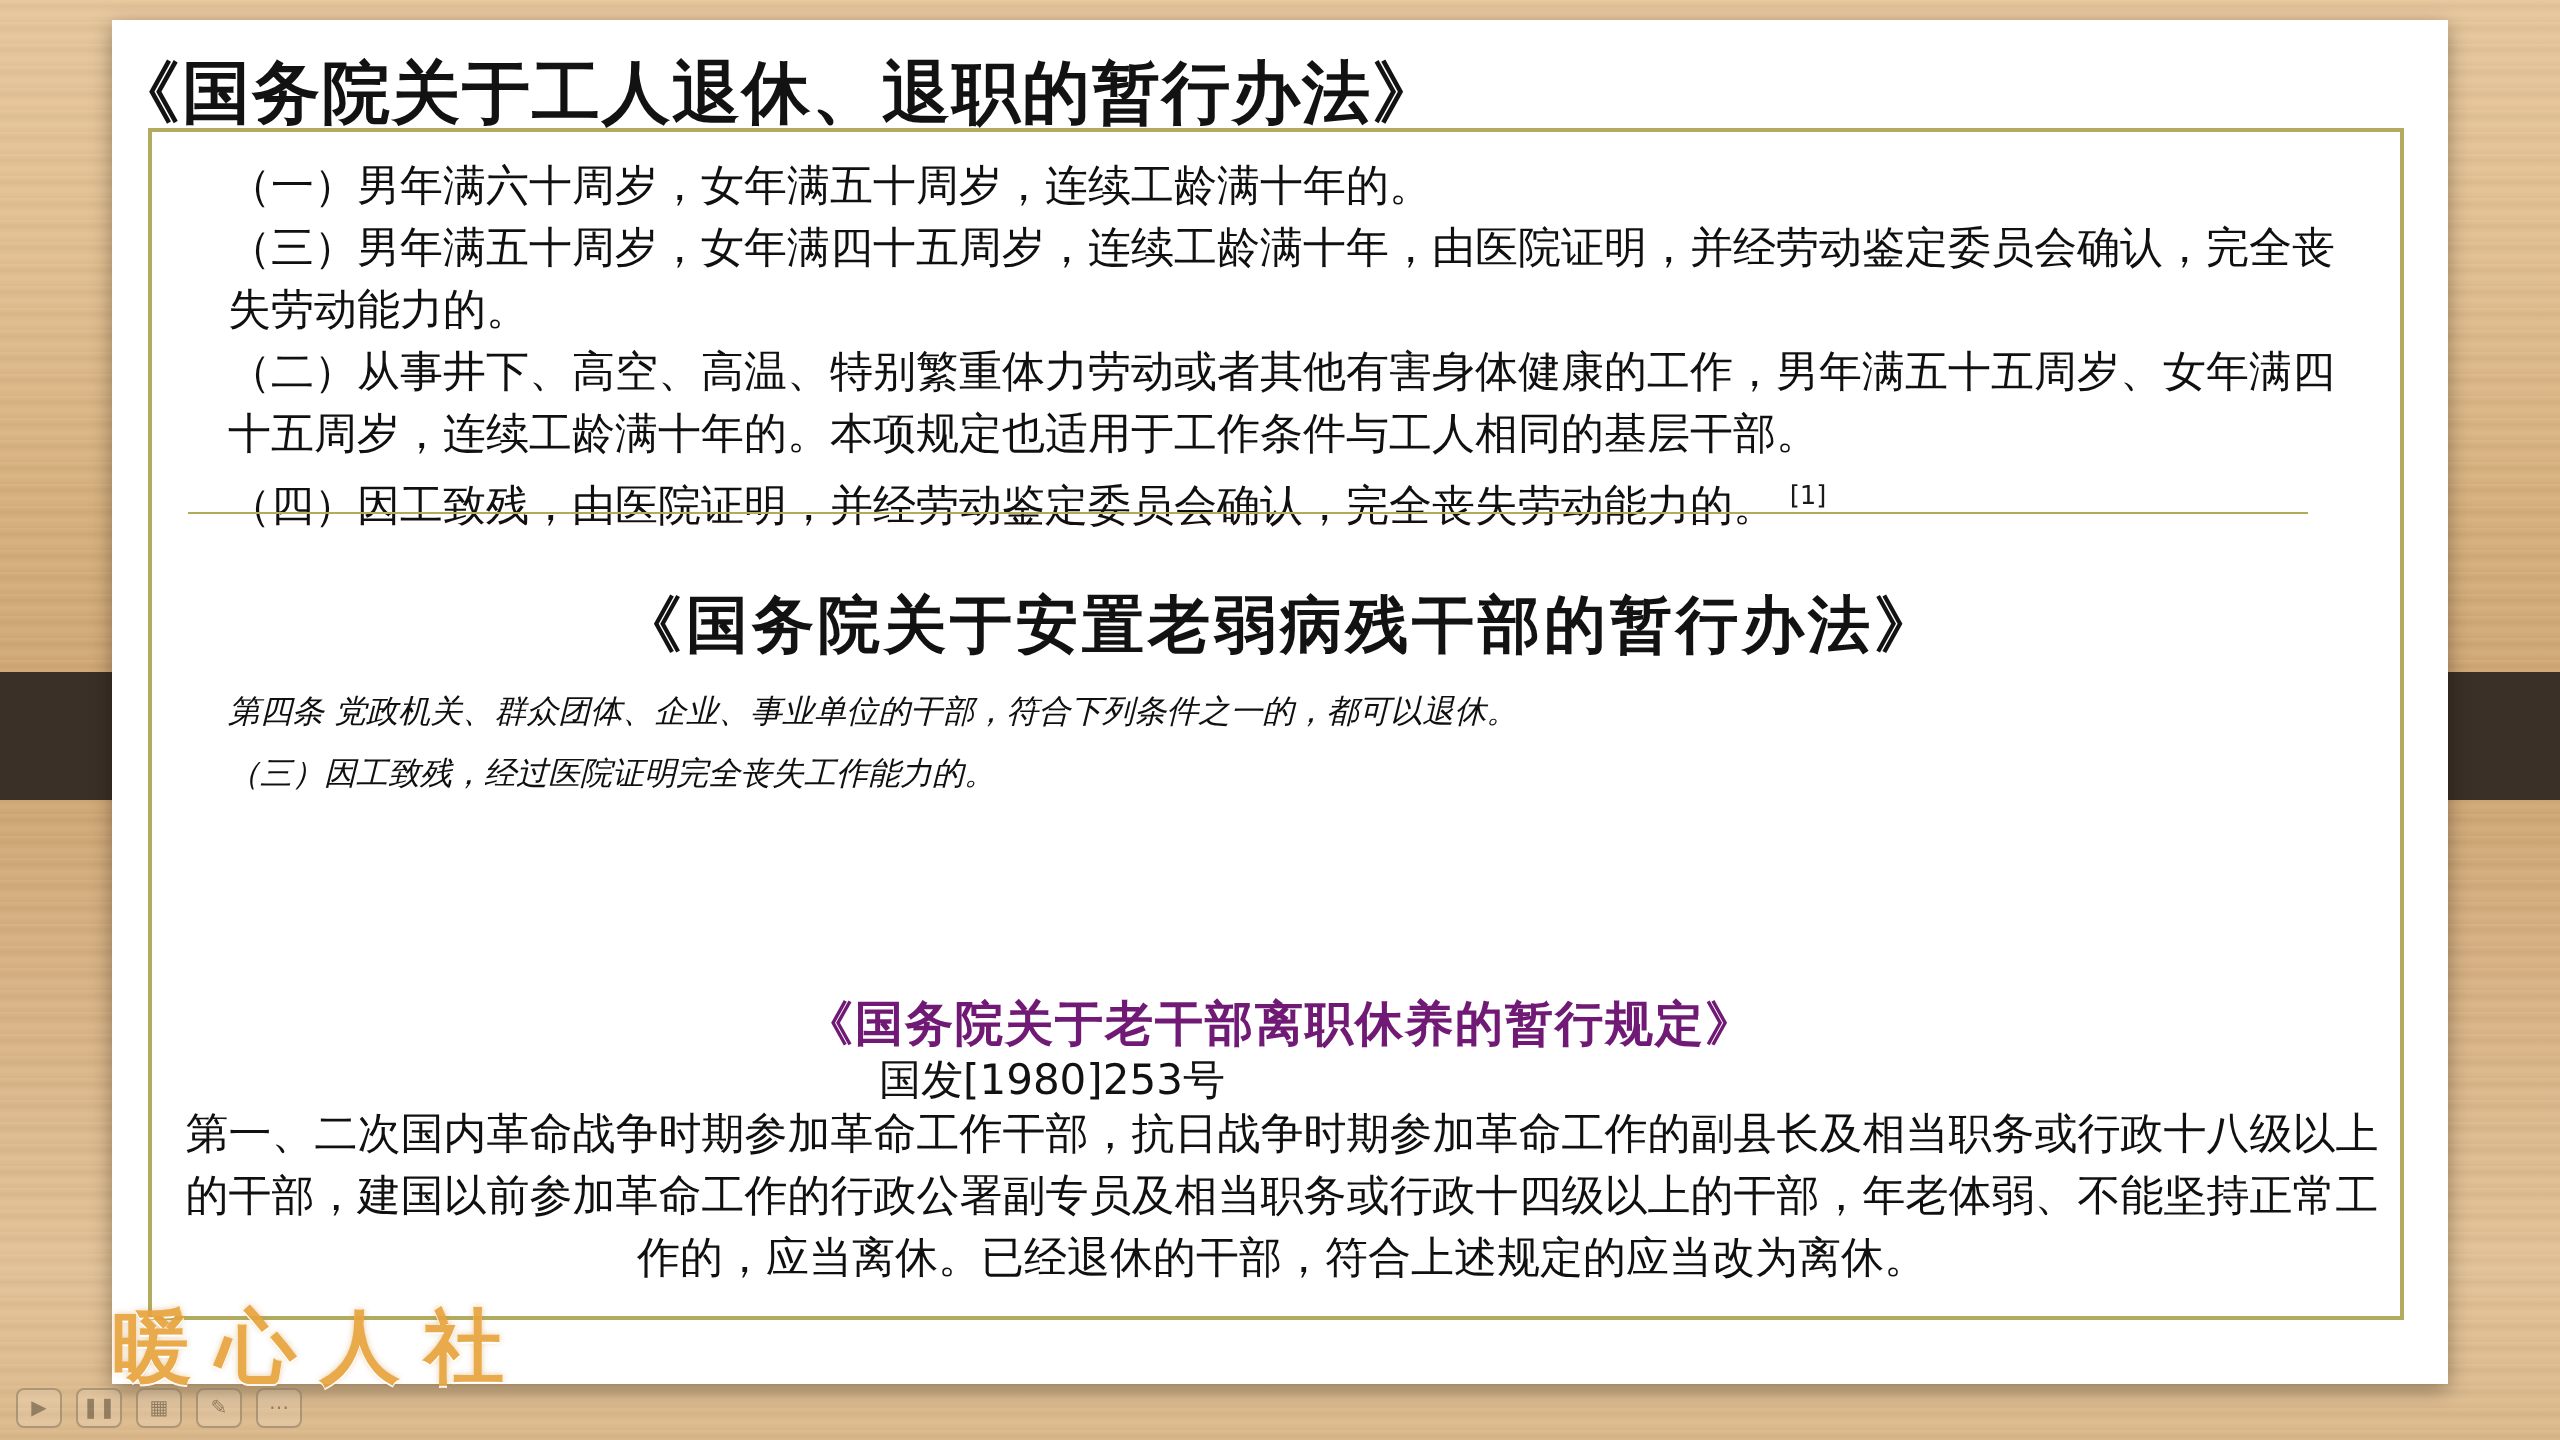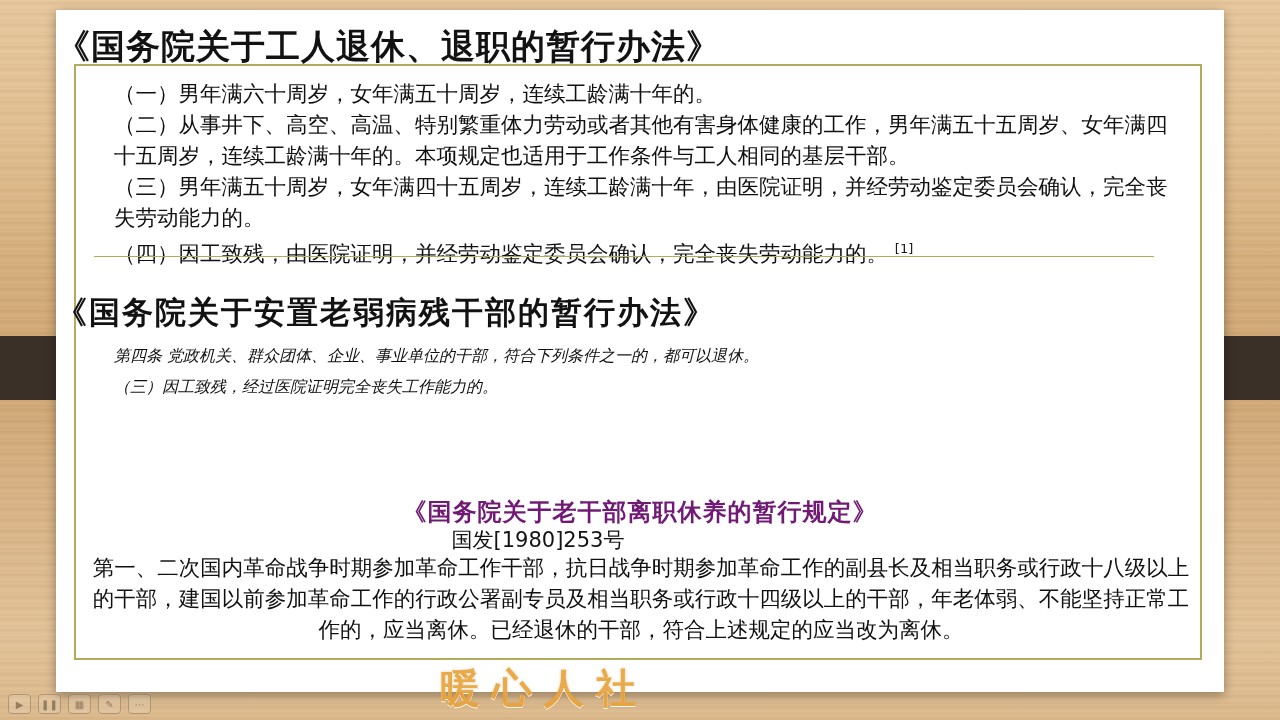--- a/index.html
+++ b/index.html
@@ -110,20 +110,21 @@
     width: 1060px;
     height: 1px;
     background: #b2ab5f;
   }
 
   .section2-title {
     position: absolute;
     left: 0;
     top: 282px;
     width: 1168px;
+    text-align: center;
     font-family: "DejaVu Sans", sans-serif;
     font-weight: bold;
     font-size: 31px;
     letter-spacing: 2px;
     color: #121212;
     white-space: nowrap;
   }
 
   .section2-body {
     position: absolute;
@@ -147,21 +148,21 @@
     font-family: "DejaVu Sans", sans-serif;
     font-weight: bold;
     font-size: 24px;
     letter-spacing: 1px;
     color: #701a75;
     white-space: nowrap;
   }
 
   .section3-sub {
     position: absolute;
-    left: 12px;
+    left: 0;
     top: 516px;
     width: 940px;
     text-align: center;
     font-family: "DejaVu Sans", sans-serif;
     font-size: 21px;
     color: #121212;
     white-space: nowrap;
   }
 
   .section3-body {
@@ -175,30 +176,28 @@
     color: #101010;
     text-align: center;
   }
   .section3-body p { margin: 0; }
 
   .watermark {
     position: absolute;
     left: 0;
     top: 636px;
     width: 976px;
-    text-align: center;
     font-family: "DejaVu Serif", serif;
     font-weight: bold;
     font-size: 40px;
     letter-spacing: 12px;
     color: #e8a33d;
     text-shadow: 0 1px 0 #fff, 0 0 3px rgba(200,130,30,0.45);
     opacity: 0.92;
     white-space: nowrap;
-    margin-top: 15px;
   }
 
   
   .toolbar {
     position: absolute;
     left: 8px;
     bottom: 6px;
     display: flex;
     gap: 7px;
     align-items: center;
@@ -225,22 +224,22 @@
   <div class="dark-band b1"></div>
 
   <div class="card">
 
     <div class="doc-title">《国务院关于工人退休、退职的暂行办法》</div>
 
     <div class="inner-border"></div>
 
     <div class="body-text">
       <p class="indent2">（一）男年满六十周岁，女年满五十周岁，连续工龄满十年的。</p>
+      <p class="indent2">（三）男年满五十周岁，女年满四十五周岁，连续工龄满十年，由医院证明，并经劳动鉴定委员会确认，完全丧失劳动能力的。</p>
       <p class="indent2">（二）从事井下、高空、高温、特别繁重体力劳动或者其他有害身体健康的工作，男年满五十五周岁、女年满四十五周岁，连续工龄满十年的。本项规定也适用于工作条件与工人相同的基层干部。</p>
-      <p class="indent2">（三）男年满五十周岁，女年满四十五周岁，连续工龄满十年，由医院证明，并经劳动鉴定委员会确认，完全丧失劳动能力的。</p>
       <p class="indent2">
         <span>（四）因工致残，由医院证明，并经劳动鉴定委员会确认，完全丧失劳动能力的。</span>
         <span class="sup-ref">[1]</span>
       </p>
     </div>
 
     <div class="divider"></div>
 
     <div class="section2-title">《国务院关于安置老弱病残干部的暂行办法》</div>
 

